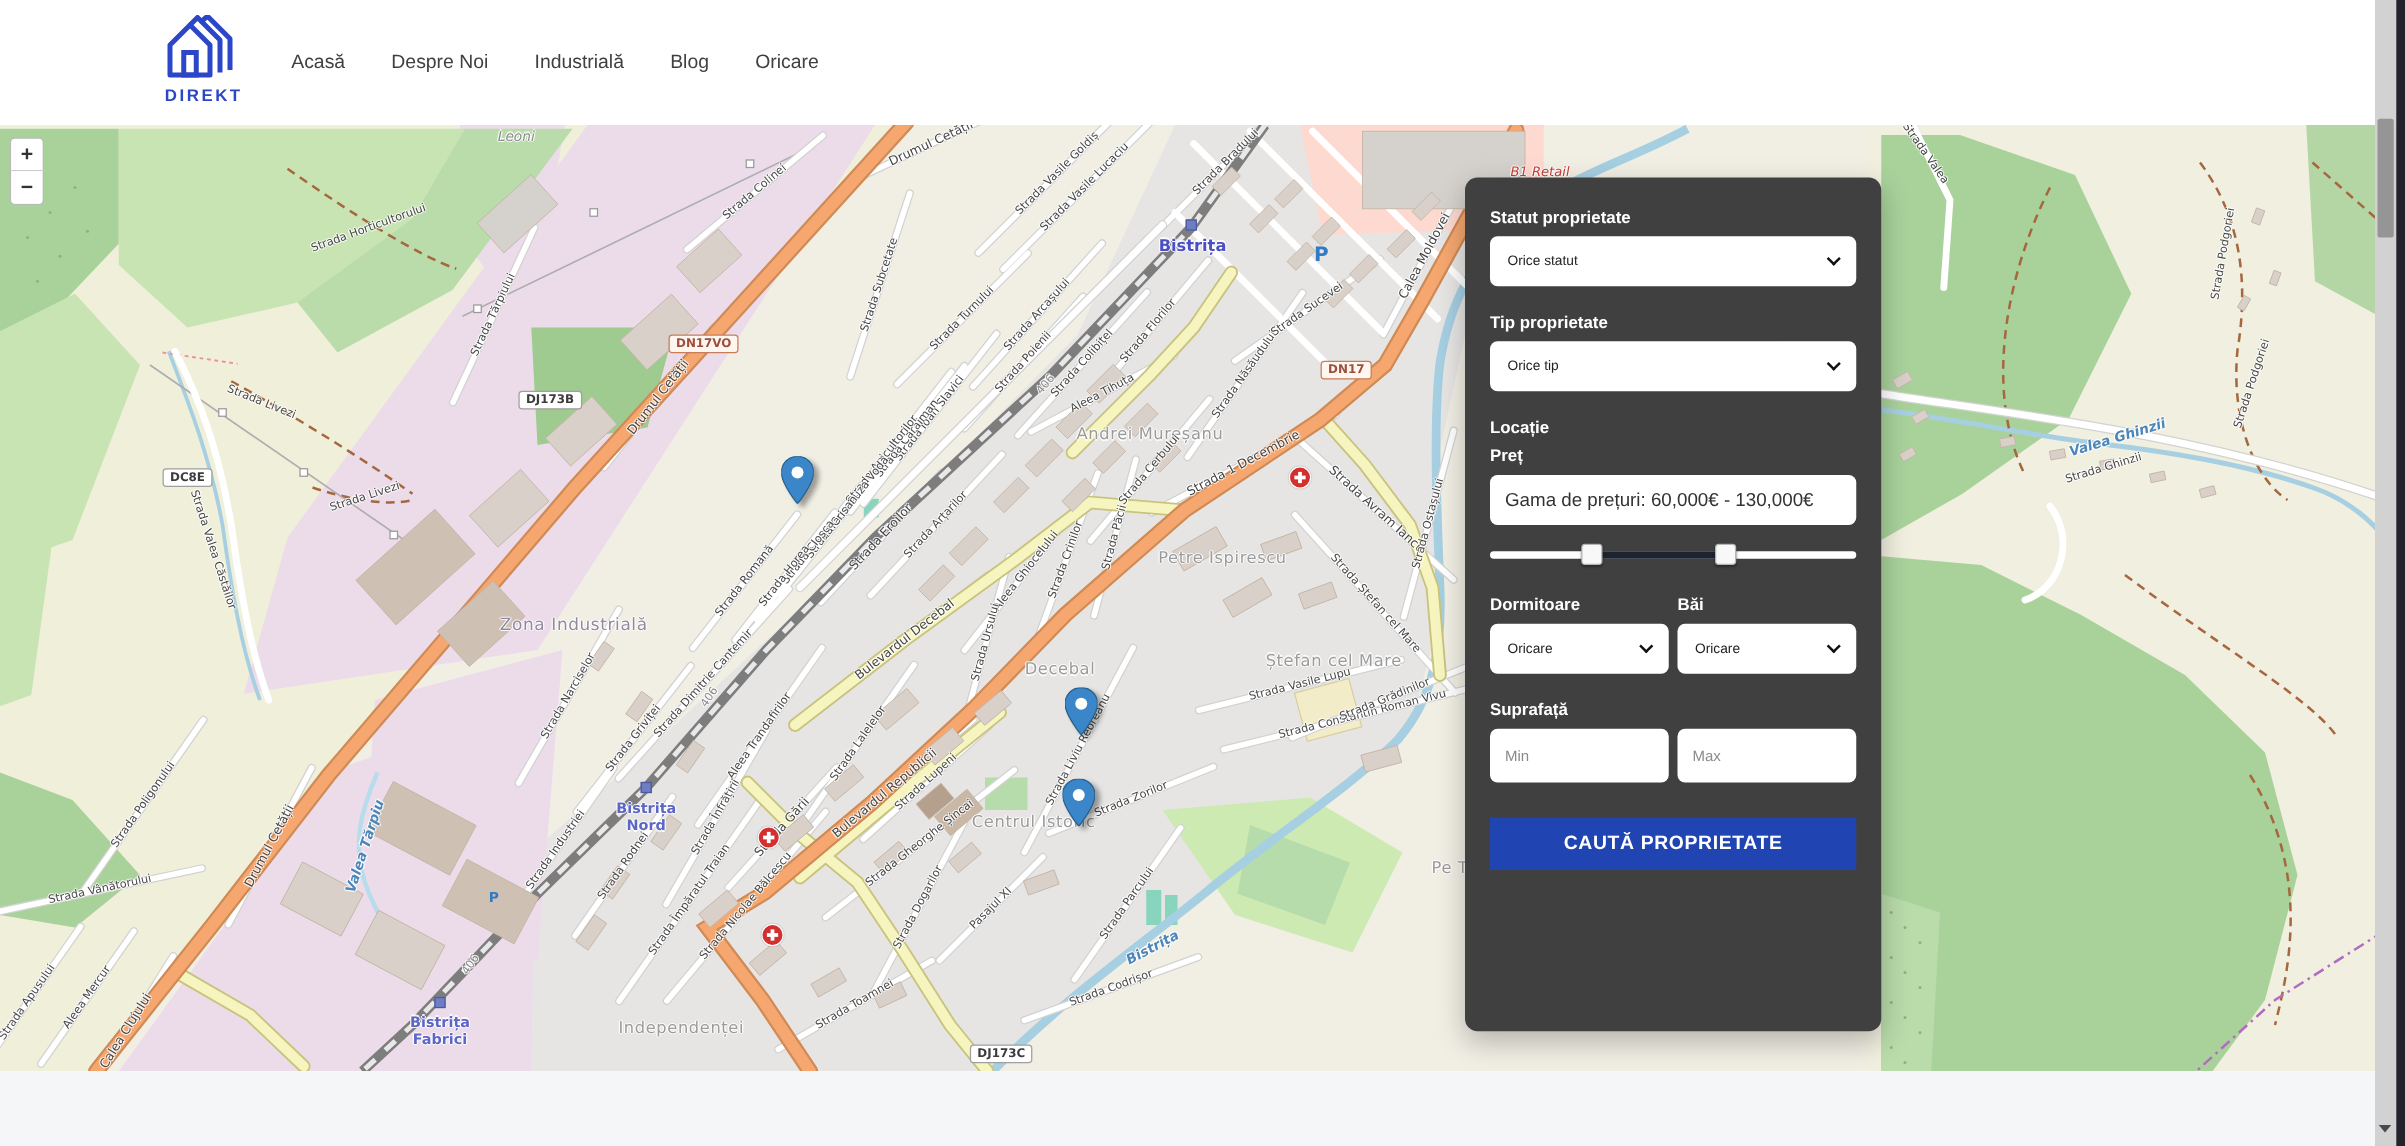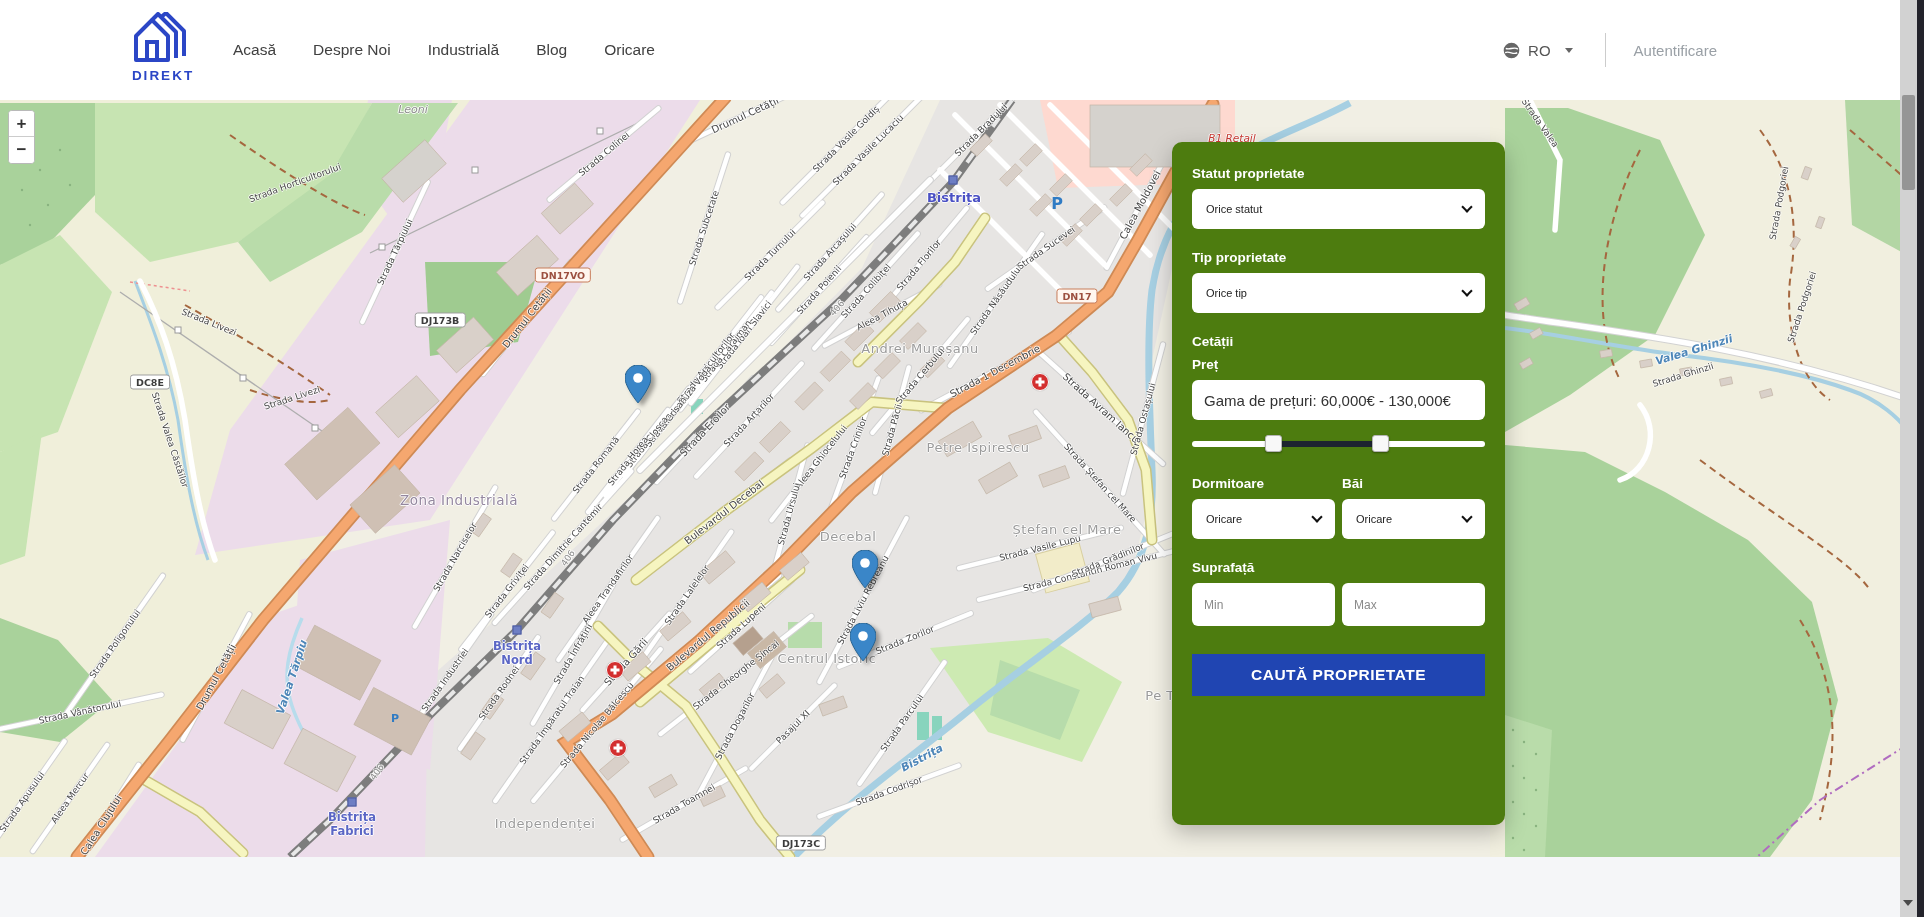--- a/index.html
+++ b/index.html
@@ -57,21 +57,21 @@
   .stationsq { position:absolute; width:9px; height:9px; background:#6d7ec4; border:1px solid #4d5a9e;
     transform:translate(-50%,-50%); }
 
   .zoomctl { position:absolute; left:8px; top:10px; width:27px; background:#fff; border:1.5px solid #b9b9b9;
     border-radius:4px; overflow:hidden; z-index:20; }
   .zoomctl button { display:block; width:100%; height:26px; background:#fff; border:none; font-size:17px;
     font-weight:bold; color:#333; cursor:pointer; line-height:24px; }
   .zoomctl button:first-child { border-bottom:1px solid #ccc; }
 
   
-  .panel { position:absolute; left:1172px; top:142px; width:333px; height:683px; background:#4d7c0f;
+  .panel { position:absolute; left:1172px; top:142px; width:333px; height:683px; background:#404040;
     border-radius:10px; z-index:30; padding:24px 20px 0 20px; box-shadow:0 8px 22px rgba(0,0,0,.25); }
   .flabel { color:#fff; font-size:13.5px; font-weight:600; margin-bottom:8px; }
   .fsel-wrap { position:relative; margin-bottom:21px; }
   .fsel { width:100%; height:40px; border:none; border-radius:6px; background:#fff; font-size:11px;
     color:#222; padding:0 30px 0 14px; appearance:none; -webkit-appearance:none; cursor:pointer;
     font-family:"Liberation Sans", sans-serif; }
   .fsel-chev { position:absolute; right:14px; top:14px; width:8px; height:8px; pointer-events:none;
     border-right:2.2px solid #111; border-bottom:2.2px solid #111; transform:rotate(45deg); }
   .ftext { width:100%; height:40px; border:none; border-radius:6px; background:#fff; font-size:15px;
     color:#333; padding:0 12px; font-family:"Liberation Sans", sans-serif; }
@@ -113,34 +113,20 @@
     </span>
     <div class="logo-word">DIREKT</div>
   </div>
   <nav class="nav">
     <a>Acasă</a>
     <a>Despre Noi</a>
     <a>Industrială</a>
     <a>Blog</a>
     <a>Oricare</a>
   </nav>
-  <div class="hdr-right">
-    <div class="lang">
-      <span style="display:flex">
-        <svg width="17" height="17" viewBox="0 0 24 24" fill="none" stroke="#666" stroke-width="2">
-          <circle cx="12" cy="12" r="10" fill="#666"></circle>
-          <path d="M4 9 C8 12 16 6 21 10 M3 15 C9 12 15 19 20 15" stroke="#fff" stroke-width="2" fill="none"></path>
-        </svg>
-      </span>
-      <span>RO</span>
-      <span class="caret-down"></span>
-    </div>
-    <div class="hdr-divider"></div>
-    <a class="login">Autentificare</a>
-  </div>
 </div>
 
 <div class="map">
   <svg class="base" width="1907" height="757" viewBox="0 100 1907 757">
 
     <rect x="0" y="100" width="1907" height="757" fill="#f1efe4"></rect>
 
     <polygon points="0,100 715,100 555,285 455,395 258,625 165,745 70,857 0,857" fill="#f0efda"></polygon>
 
     <rect x="1490" y="100" width="417" height="757" fill="#f1efdf"></rect>
@@ -623,21 +609,21 @@
   </div>
 
   <div class="flabel">Tip proprietate</div>
   <div class="fsel-wrap">
     <select class="fsel">
       <option>Orice tip</option>
     </select>
     <span class="fsel-chev"></span>
   </div>
 
-  <div class="flabel">Cetății</div>
+  <div class="flabel">Locație</div>
 
   <div class="flabel">Preț</div>
   <input class="ftext" readonly="" value="Gama de prețuri: 60,000€ - 130,000€" style="">
   <div class="slider">
     <div class="track"></div>
     <div class="range" id="slider-range" style="left: 27.5%; width: 36.5%;"></div>
     <div class="handle" id="handle-min" style="left: calc(27.5% - 8px);"></div>
     <div class="handle" id="handle-max" style="left: calc(64% - 8px);"></div>
   </div>
 

